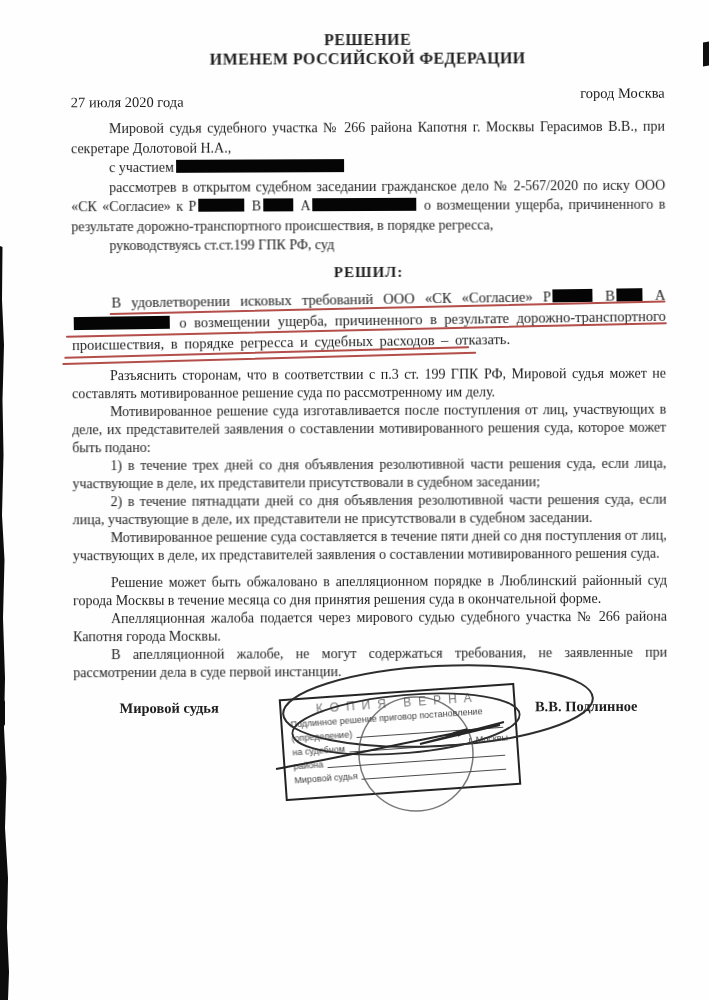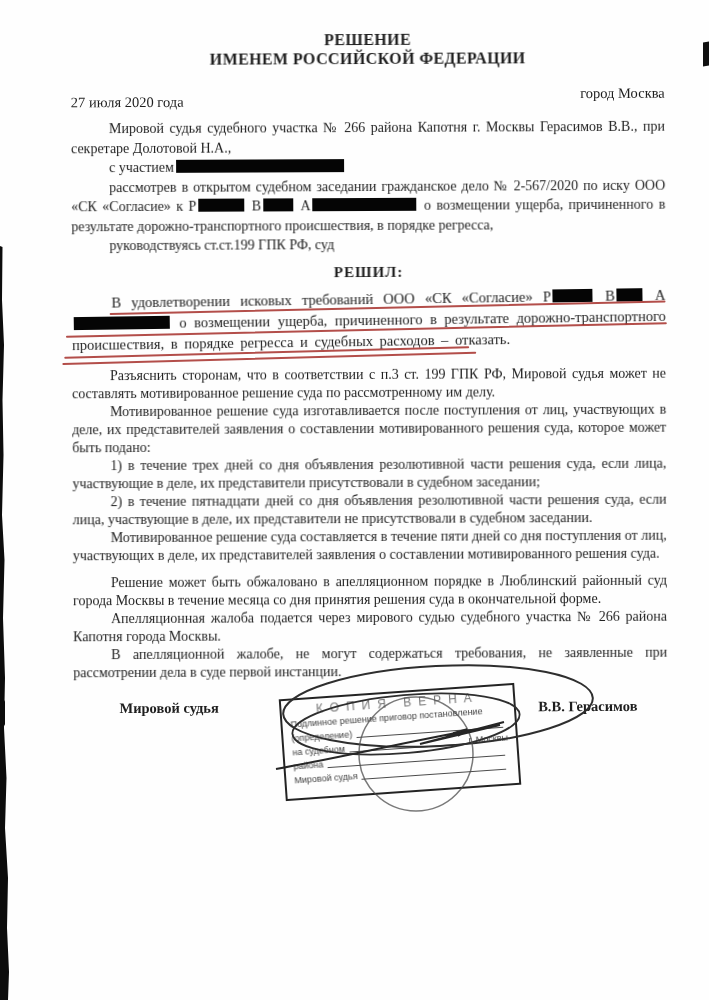--- a/index.html
+++ b/index.html
@@ -99,21 +99,21 @@
       </div>
 
     <div class="appeal-block" id="appeal-block">
         <p class="body-p">Решение может быть обжаловано в апелляционном порядке в Люблинский районный суд города Москвы в течение месяца со дня принятия решения суда в окончательной форме.</p>
         <p class="body-p">Апелляционная жалоба подается через мирового судью судебного участка № 266 района Капотня города Москвы.</p>
         <p class="body-p">В апелляционной жалобе, не могут содержаться требования, не заявленные при рассмотрении дела в суде первой инстанции.</p>
       </div>
 
     <div class="sig-row">
       <span>Мировой судья</span>
-      <span>В.В. Герасимов</span>
+      <span>В.В. Подлинное</span>
     </div>
   </div>
 
   <div class="stamp">
     <div class="stamp-title">КОПИЯ ВЕРНА</div>
     <div class="stamp-row">
         <span>Подлинное решение приговор постановление</span>
       </div>
     <div class="stamp-row">
       <span>(определение)</span>

